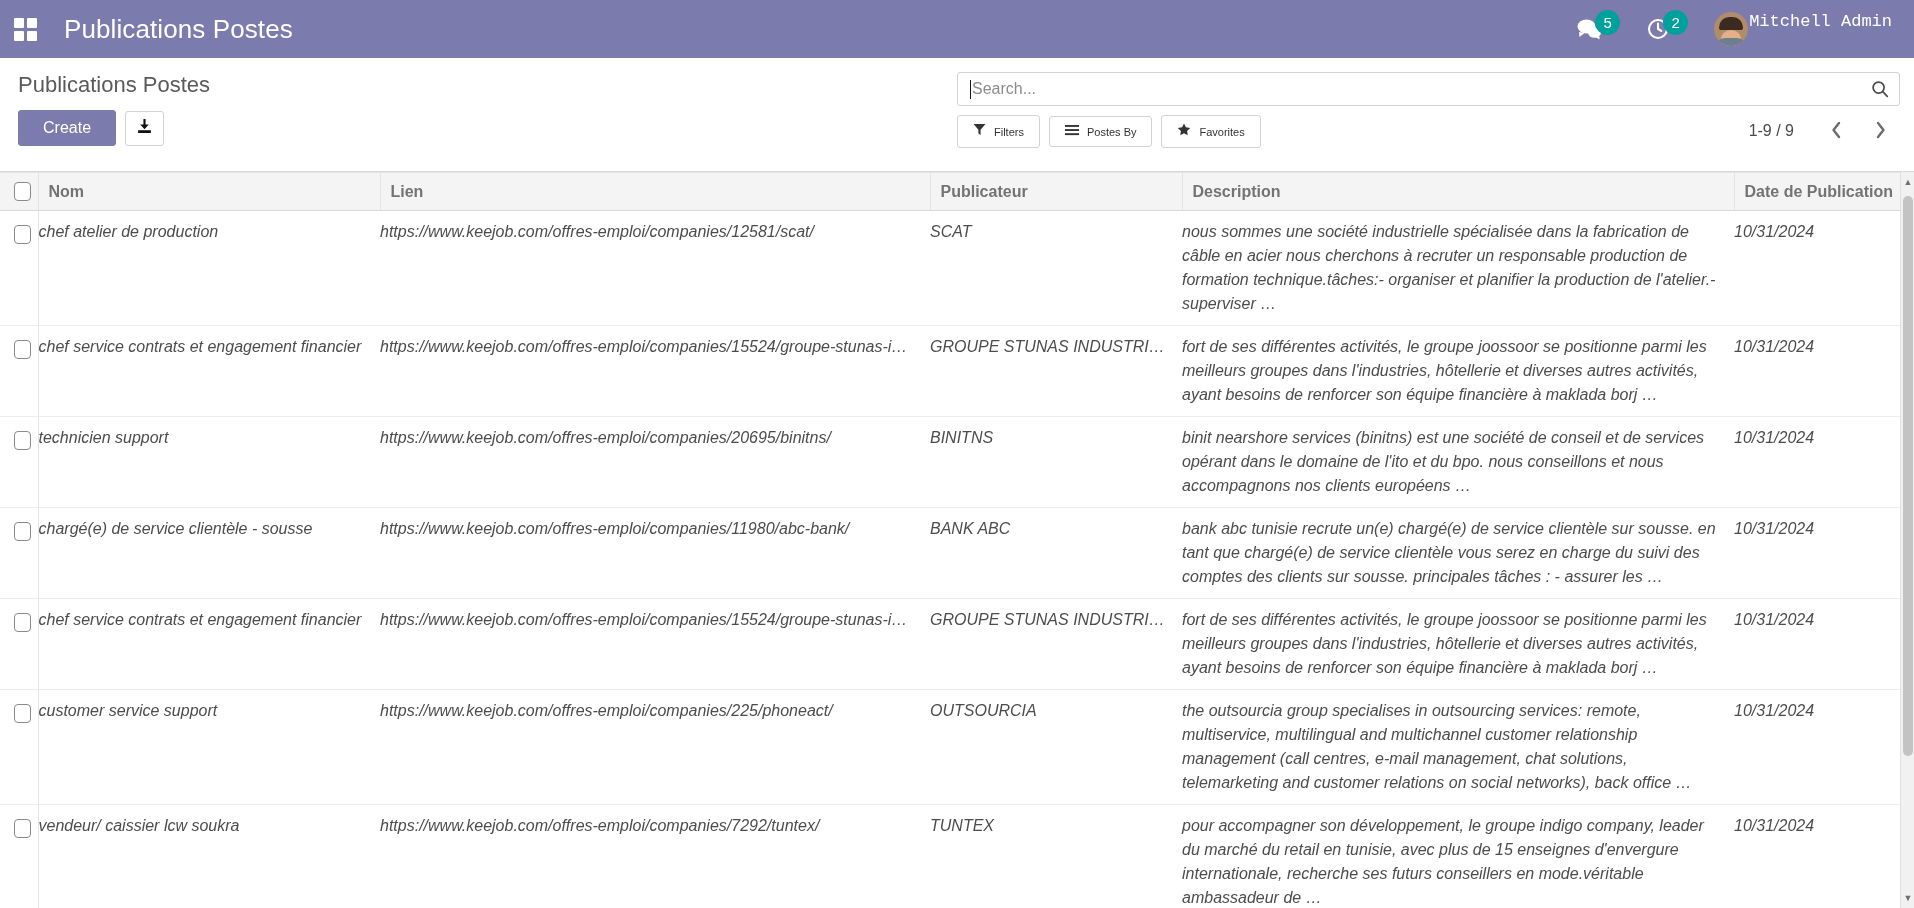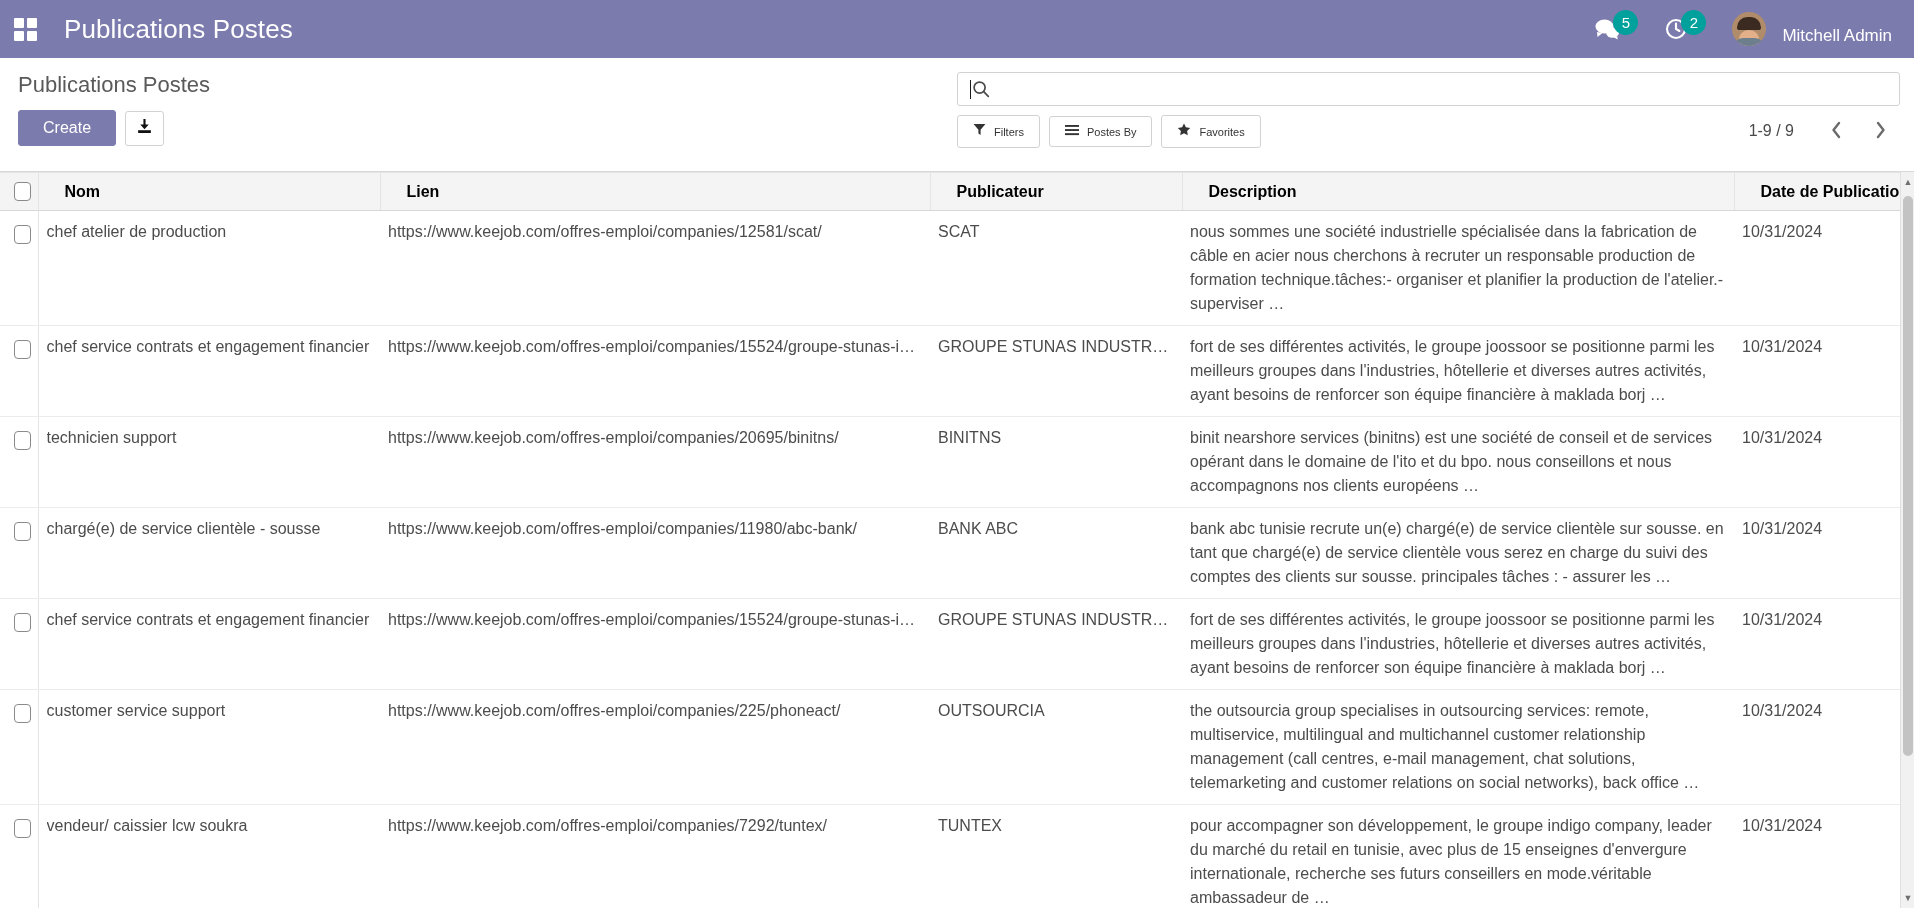--- a/index.html
+++ b/index.html
@@ -73,23 +73,24 @@
     display: flex;
     align-items: center;
     justify-content: center;
     padding: 0 5px;
     margin-left: -7px;
     margin-top: -14px;
     font-family: "Liberation Sans", sans-serif;
   }
   .user-menu {
     display: flex;
-    align-items: flex-end;
-    gap: 16px;
-    cursor: pointer;
+    align-items: flex-start;
+    gap: 1px;
+    cursor: pointer;
+    font-family: Liberation Mono, monospace;
   }
   .avatar {
     width: 34px; height: 34px;
     border-radius: 50%;
     overflow: hidden;
     background: #b08c6a;
     position: relative;
     flex: none;
   }
   .avatar .face {
@@ -257,47 +258,48 @@
     font-size: 16px;
     color: #4c4c4c;
   }
   table.o-list thead th {
     background: #f4f4f4;
     border-bottom: 1px solid #d8d8d8;
     border-top: 1px solid #e4e4e4;
     border-right: 1px solid #e4e4e4;
     text-align: left;
     font-weight: bold;
-    color: #000000;
+    color: #737373;
     font-size: 16px;
-    padding: 9px 26px;
+    padding: 9px 10px;
     height: 38px;
     white-space: nowrap;
     cursor: pointer;
     user-select: none;
   }
   table.o-list thead th.col-check,
   table.o-list tbody td.col-check {
     width: 38px;
     padding-left: 14px;
     padding-right: 0;
     border-right: 1px solid #e4e4e4;
   }
   .col-nom   { width: 342px; }
   .col-lien  { width: 550px; }
   .col-pub   { width: 252px; }
   .col-desc  { width: 552px; }
   .col-date  { width: 166px; }
 
   table.o-list tbody td {
     border-bottom: 1px solid #ececec;
-    padding: 9px 10px 9px 8px;
+    padding: 9px 10px 9px 0;
     vertical-align: top;
     line-height: 24px;
     color: #4c4c4c;
+    font-style: italic;
   }
   table.o-list tbody tr { background: #ffffff; cursor: pointer; }
 
   .cell-ellipsis {
     white-space: nowrap;
     overflow: hidden;
     text-overflow: ellipsis;
     display: block;
   }
   .cell-desc { white-space: normal; }
@@ -398,20 +400,21 @@
           <path d="M7 1 h2 v5 h3 l-4 4.5 L4 6 h3 z"></path>
           <path d="M2 11.5 h12 v2.6 h-12 z"></path>
         </svg>
       </span>
     </button>
   </div>
 
   <div class="search-area">
     <div class="search-box">
       <span class="search-caret"></span>
+      <span class="search-placeholder">Search...</span>
       <span class="search-icon">
         <svg width="18" height="18" viewBox="0 0 18 18" fill="none" stroke="#4a4a4a" stroke-width="1.7" aria-hidden="true">
           <circle cx="7.6" cy="7.6" r="5.5"></circle>
           <path d="M11.7 11.7 L16.3 16.3" stroke-linecap="round"></path>
         </svg>
       </span>
     </div>
 
     <div class="cp-right-row">
       <button class="dropdown-btn">

